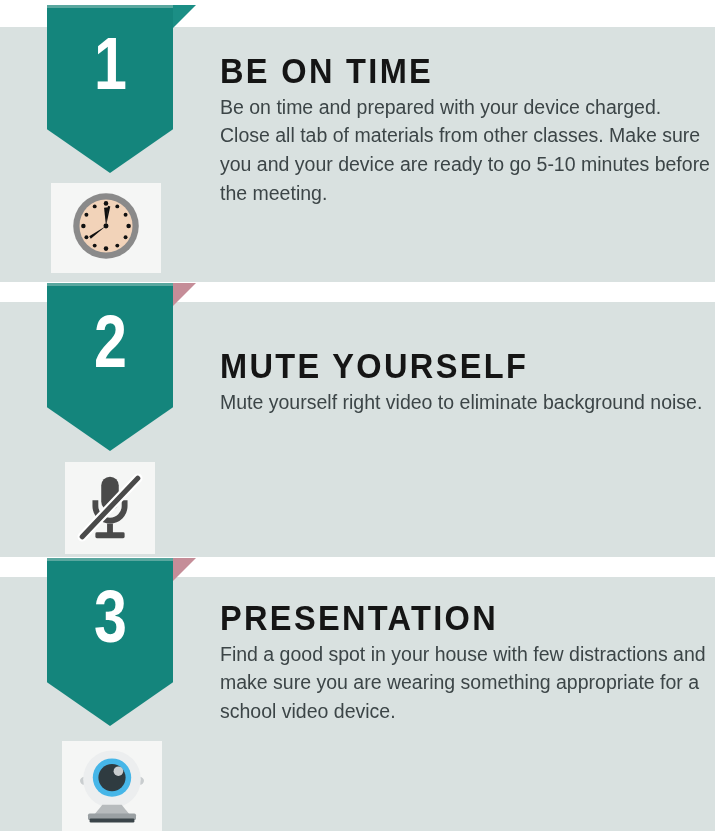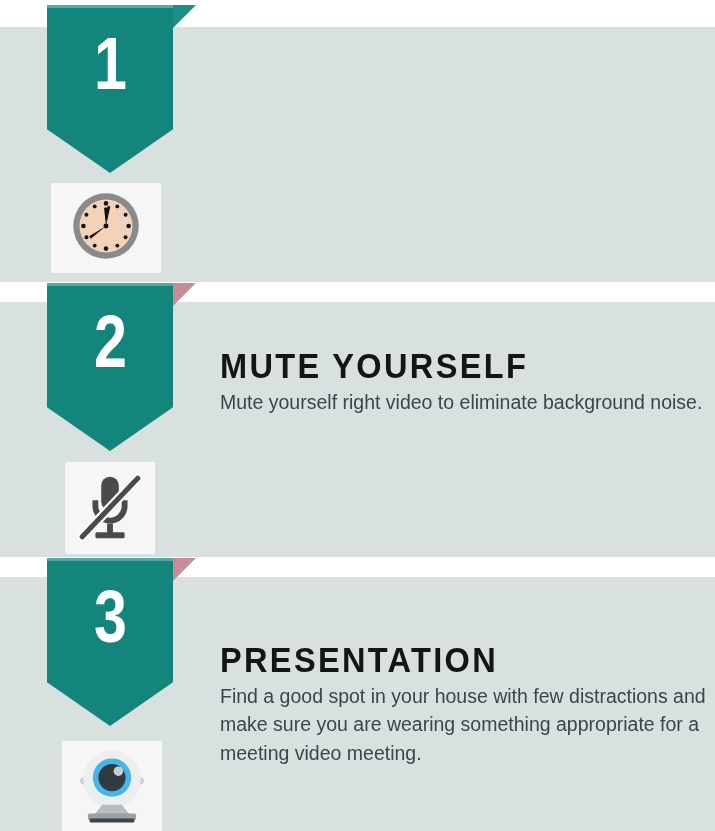--- a/index.html
+++ b/index.html
@@ -152,20 +152,24 @@
           <circle cx="35.5" cy="24.9" r="2.5"></circle>
         </g>
         <path d="M50 50 L52.5 24 L55.5 25 Z" fill="#101010"></path>
         <path d="M50 50 L53 26 L47.5 26.5 Z" fill="#101010"></path>
         <path d="M50 50 L28.5 63 L30.5 66.5 Z" fill="#101010"></path>
         <circle cx="50" cy="50" r="3.2" fill="#101010"></circle>
       </svg>
     </span>
   </div>
 
+  <div class="textcol" style="top:53px;">
+    <h2 class="headline">BE ON TIME</h2>
+    <p class="body-copy">Be on time and prepared with your device charged.  Close all tab of materials from other classes.  Make sure you and your device are ready to go 5-10 minutes before the meeting.</p>
+  </div>
 
   <div class="band" style="top:302px;height:255px;"></div>
 
   <div class="ribbon-wrap" style="left:47px;top:283px;height:168px;">
     <div class="ribbon">
       <div class="ribbon-top-edge"></div>
     </div>
     <div class="ribbon-num" style="top:22px;">2</div>
   </div>
   <div class="fold fold-rose" style="left:173px;top:283px;"></div>
@@ -207,18 +211,18 @@
         <circle cx="52" cy="42" r="24" fill="#46b6e8"></circle>
         <circle cx="52" cy="42" r="17" fill="#2f3b40"></circle>
         <circle cx="60" cy="34" r="6" fill="#c9cdcf"></circle>
         <path d="M40 76 h24 l10 12 h-44 Z" fill="#b7bbbd"></path>
         <rect x="22" y="87" width="60" height="8" rx="2" fill="#9aa0a3"></rect>
         <rect x="24" y="93" width="56" height="5" rx="1.5" fill="#3a4449"></rect>
       </svg>
     </span>
   </div>
 
-  <div class="textcol" style="top:600px;margin-top:42px;">
+  <div class="textcol" style="top:600px;">
     <h2 class="headline">PRESENTATION</h2>
-    <p class="body-copy">Find a good spot in your house with few distractions and make sure you are wearing something appropriate for a meeting video meeting.</p>
+    <p class="body-copy">Find a good spot in your house with few distractions and make sure you are wearing something appropriate for a school video device.</p>
   </div>
 
 </div>
 
 </body></html>

